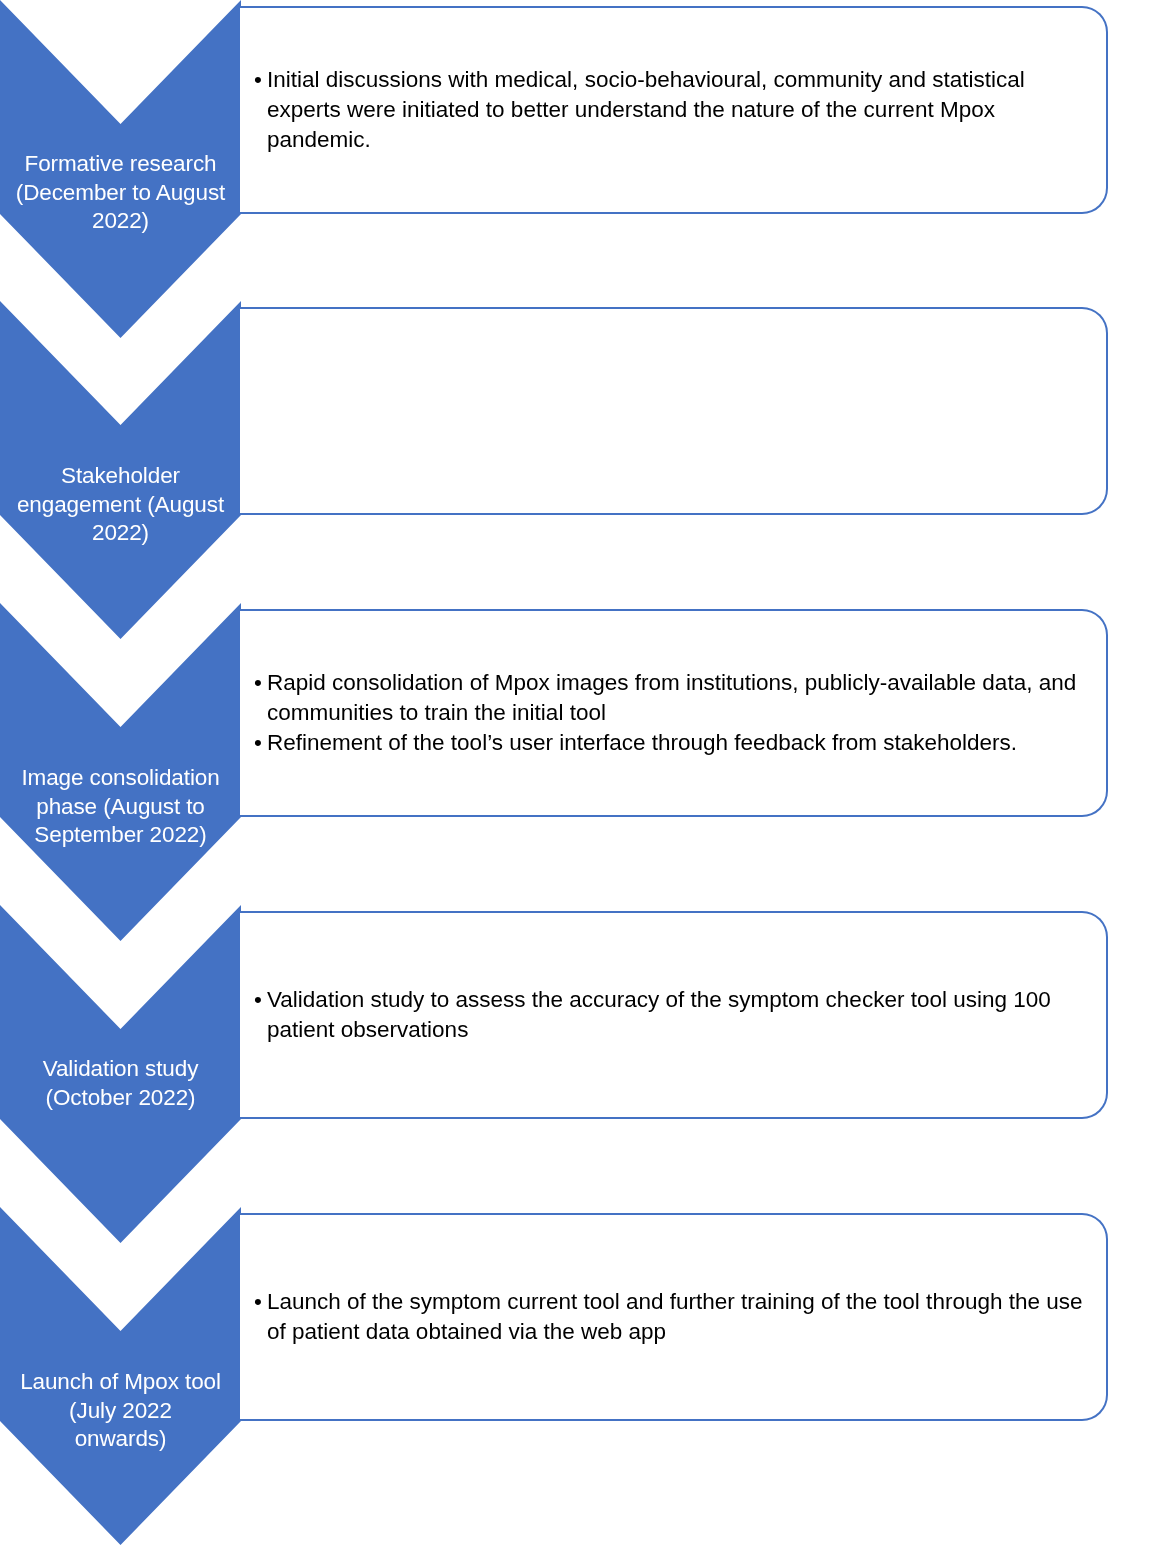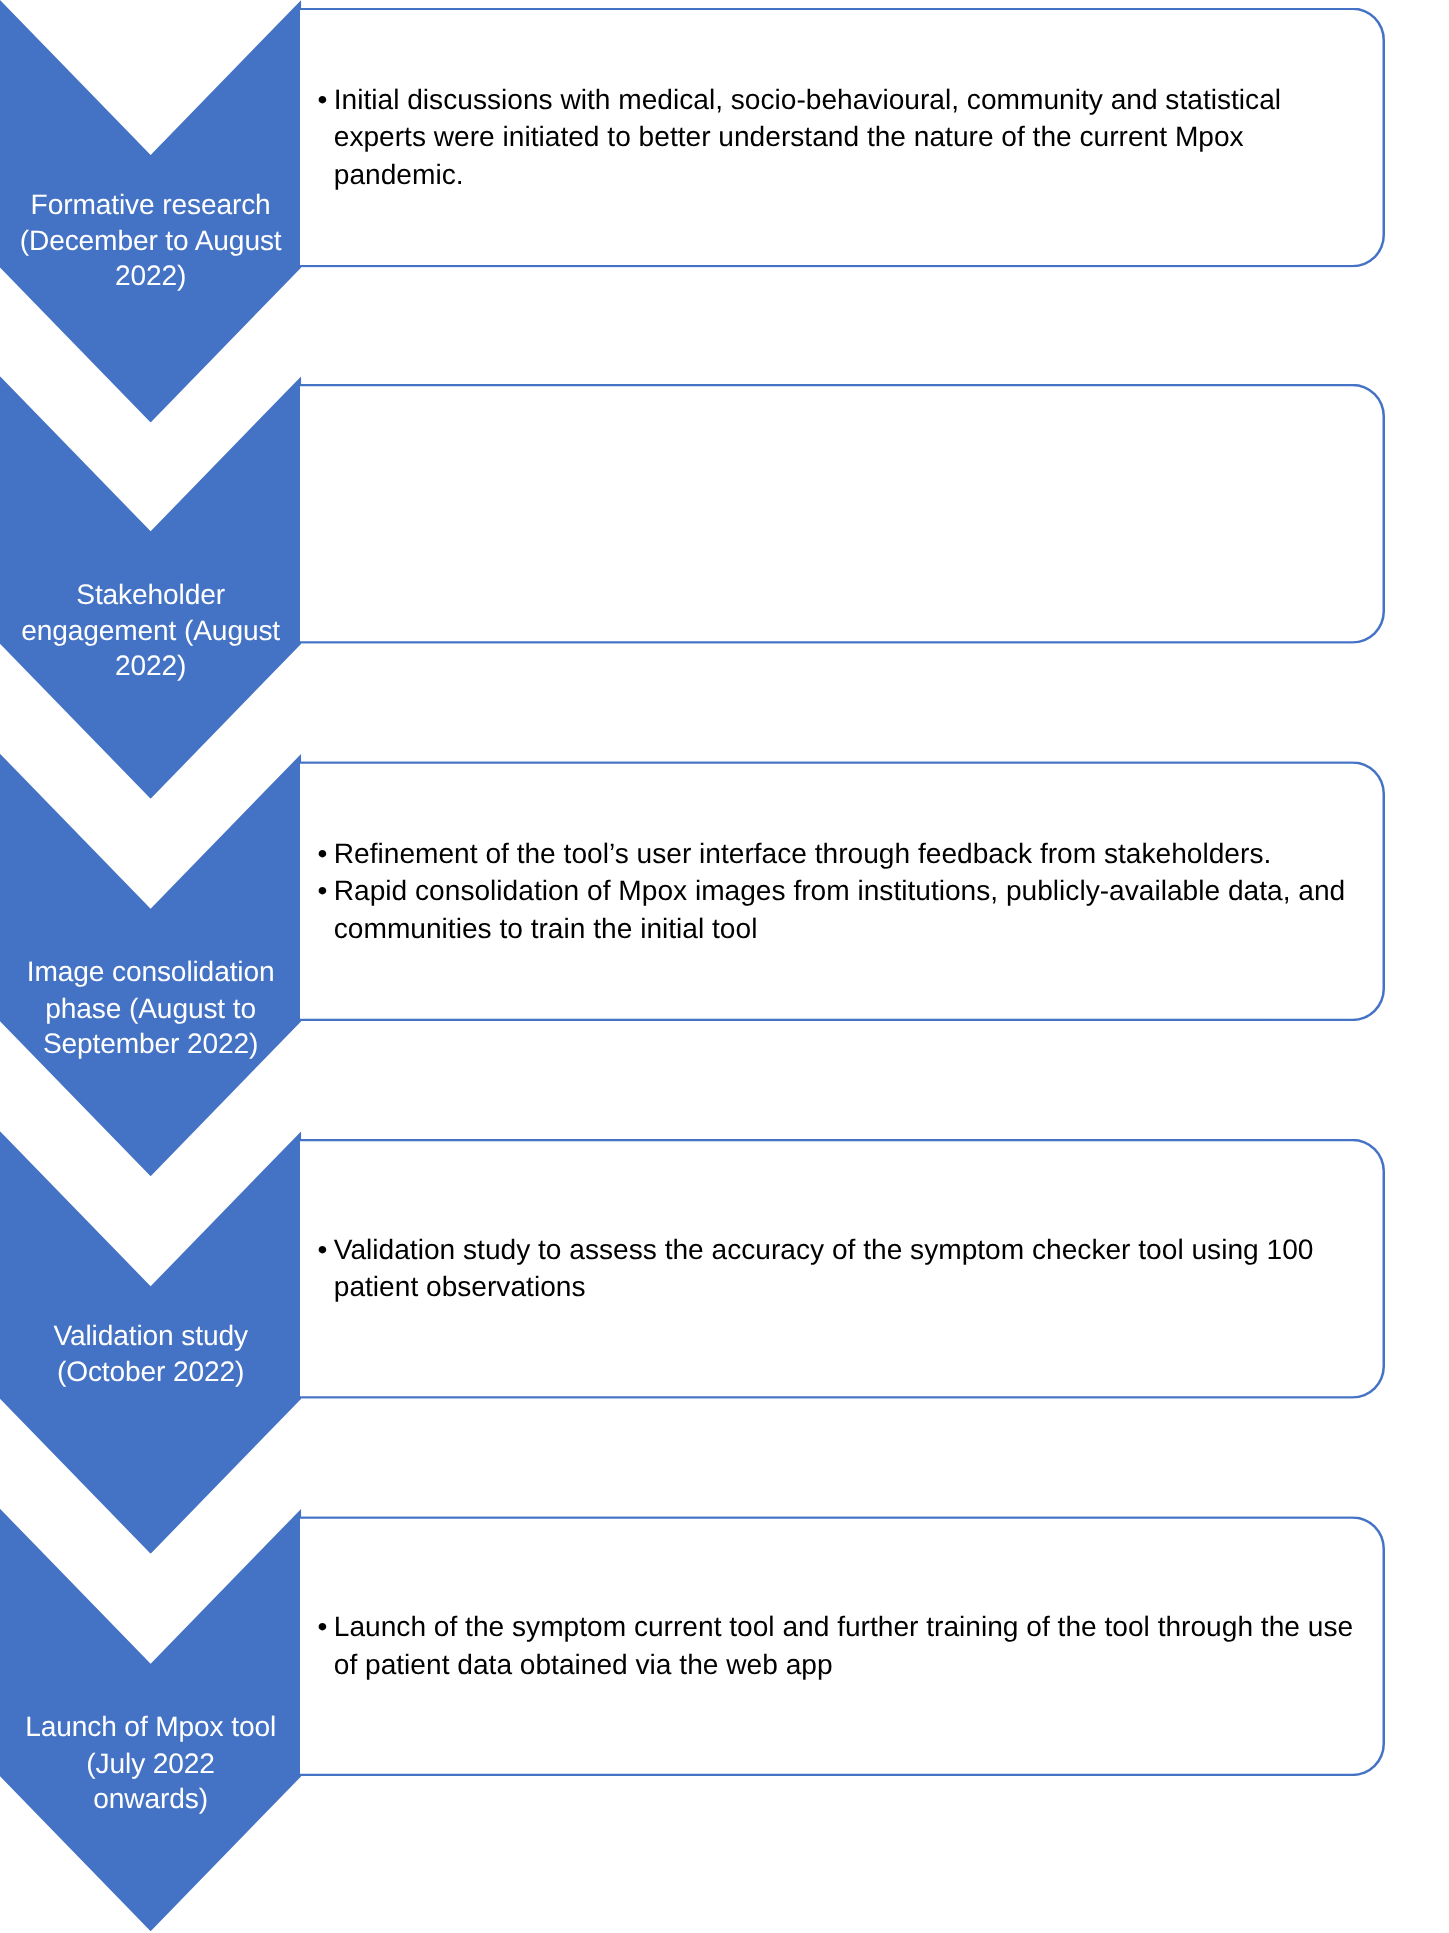--- a/index.html
+++ b/index.html
@@ -139,22 +139,22 @@
     <div class="chevron">
       <svg viewBox="0 0 241 338" preserveAspectRatio="none" aria-hidden="true">
         <polygon points="0,0 120.5,124 241,0 241,214 120.5,338 0,214" fill="#4472C4"></polygon>
       </svg>
       <div class="chevron-label chev-lines-3">Image consolidation
 phase (August to
 September 2022)</div>
     </div>
     <div class="content-box">
       <ul class="bullets">
+        <li>Rapid consolidation of Mpox images from institutions, publicly-available data, and communities to train the initial tool</li>
         <li>Refinement of the tool’s user interface through feedback from stakeholders.</li>
-        <li>Rapid consolidation of Mpox images from institutions, publicly-available data, and communities to train the initial tool</li>
       </ul>
     </div>
   </div>
 
   <div class="stage" style="top:905px;">
     <div class="chevron">
       <svg viewBox="0 0 241 338" preserveAspectRatio="none" aria-hidden="true">
         <polygon points="0,0 120.5,124 241,0 241,214 120.5,338 0,214" fill="#4472C4"></polygon>
       </svg>
       <div class="chevron-label chev-lines-2">Validation study

